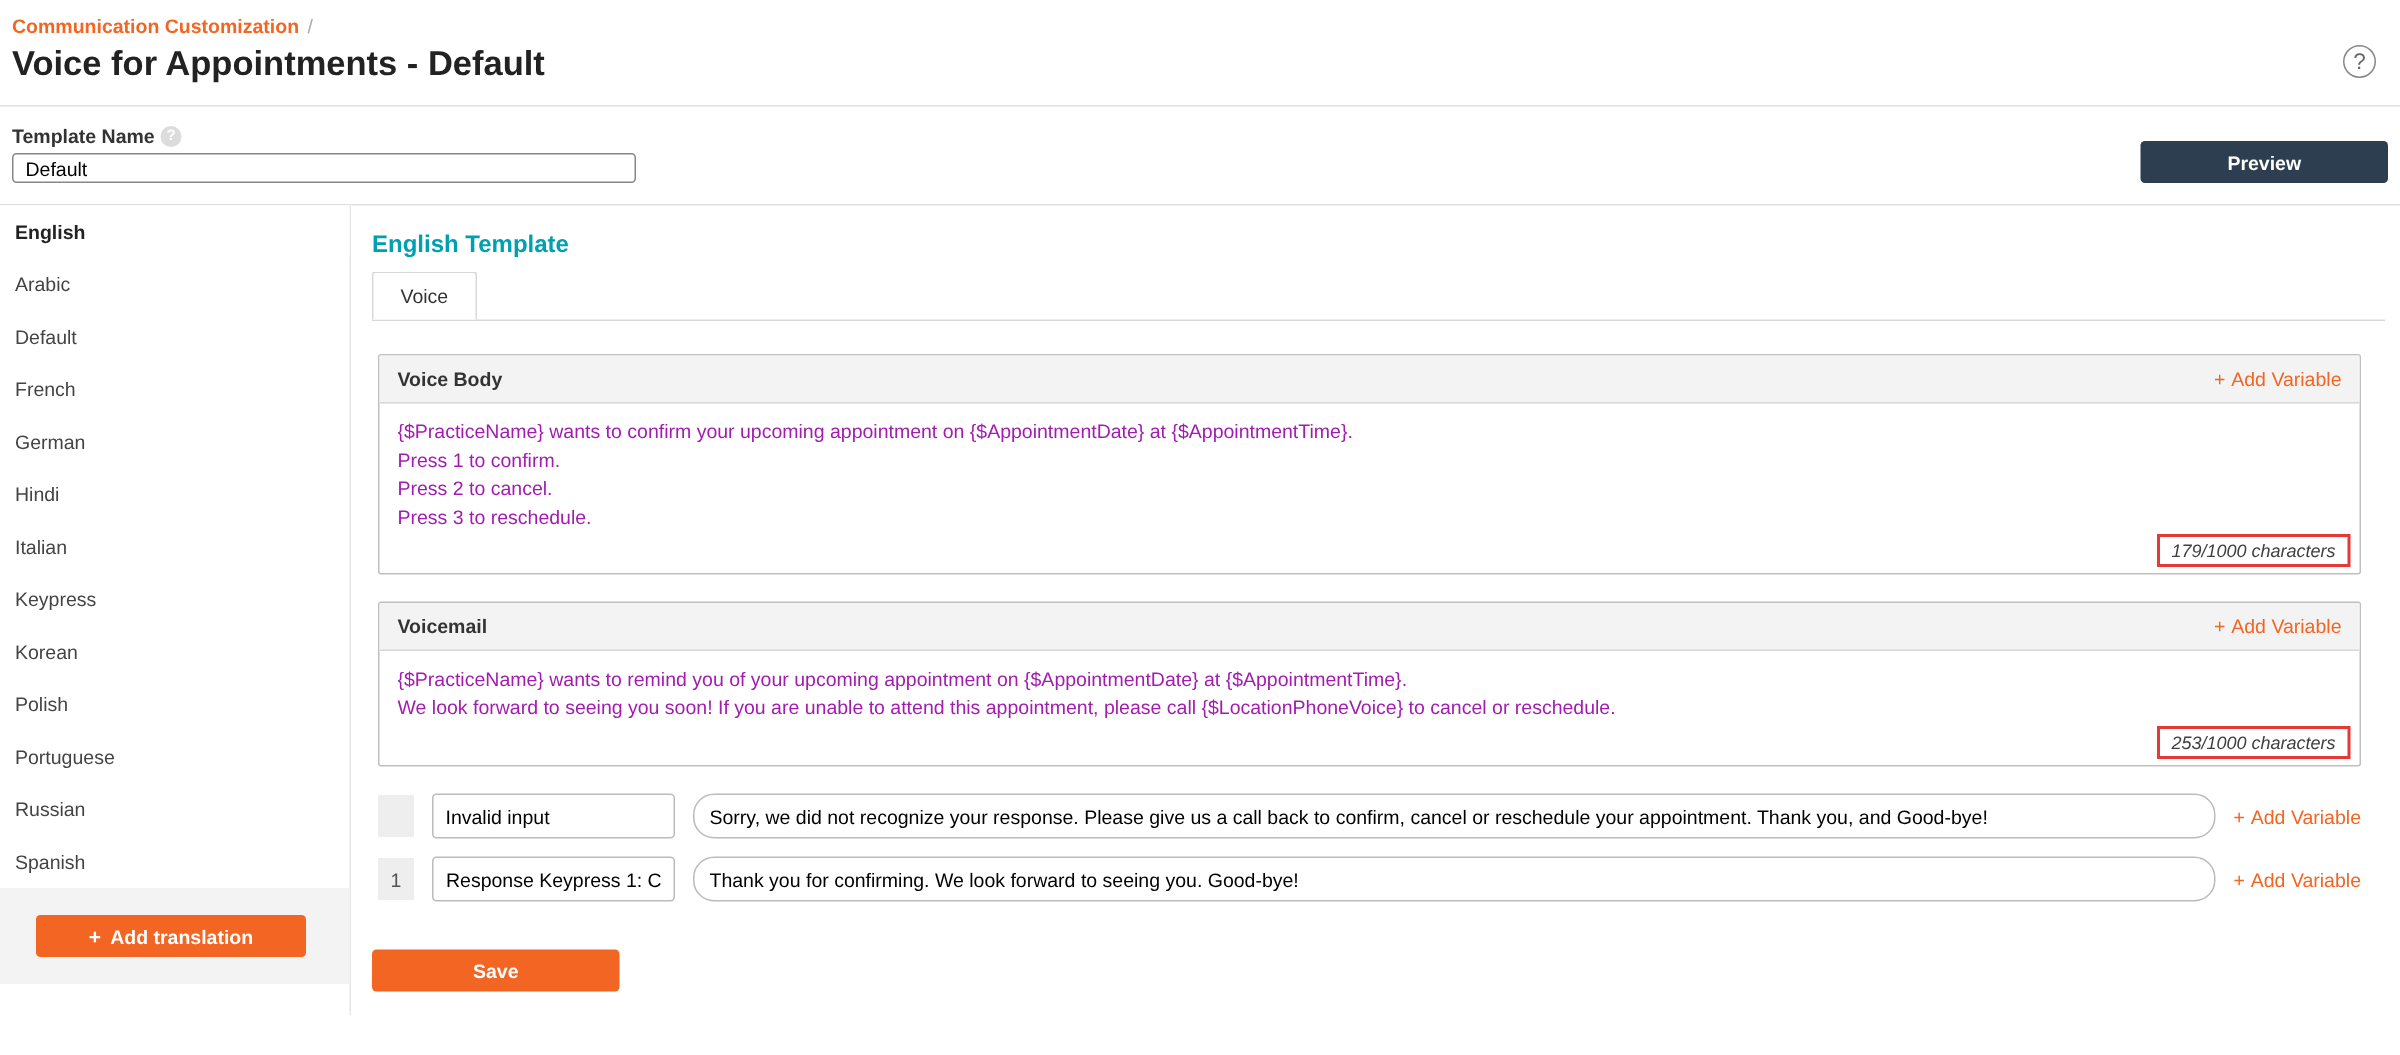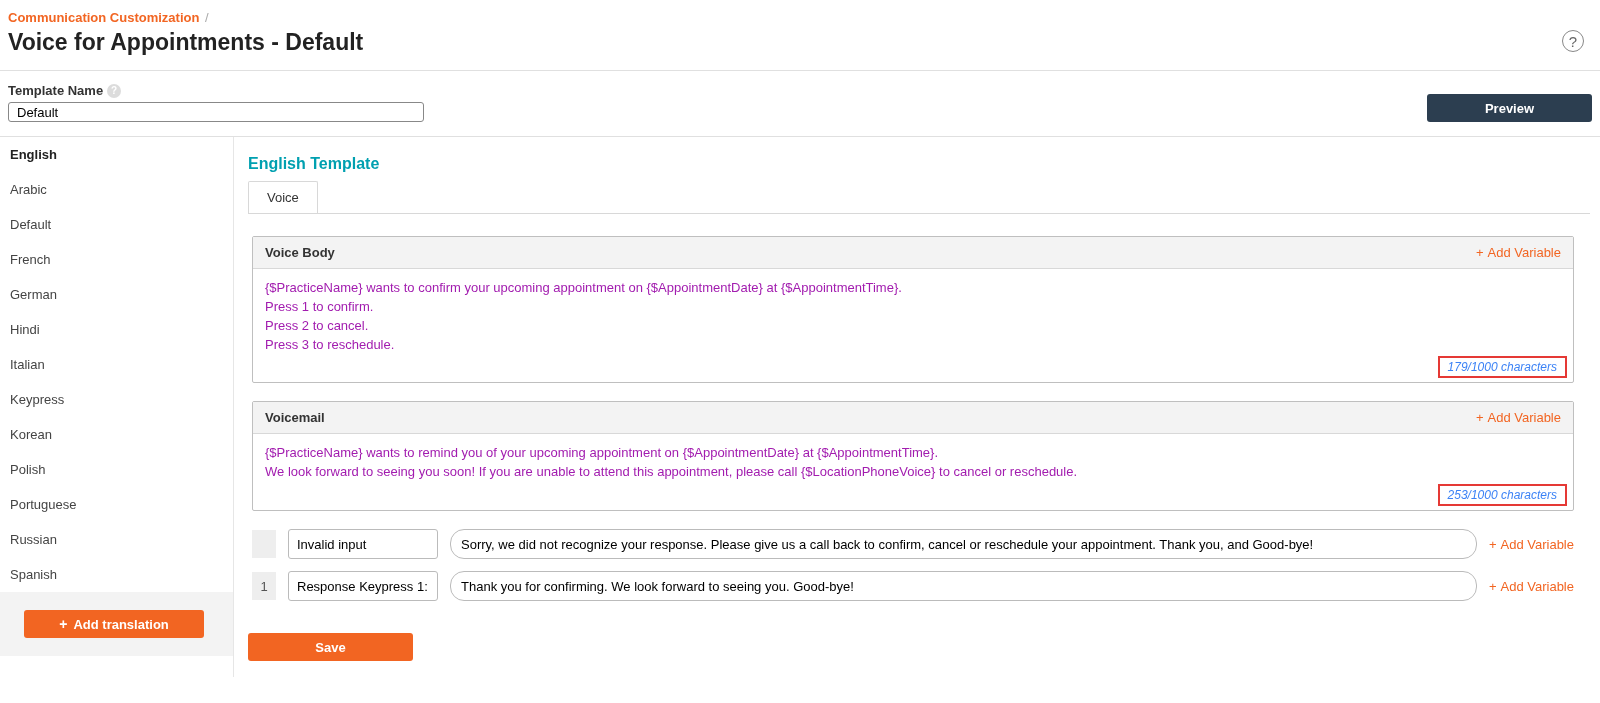--- a/index.html
+++ b/index.html
@@ -32,25 +32,25 @@
 .tabs { display:flex; border-bottom:1px solid #d8d8d8; }
 .tab { background:#fff; border:1px solid #d8d8d8; border-bottom:none; padding:8px 18px; font-size:13px; color:#333; border-radius:2px 2px 0 0; cursor:pointer; }
 .tab.active { font-weight:400; }
 
 .content-area { padding: 22px 4px 10px 4px; }
 .editor-block { border:1px solid #bfbfbf; border-radius:2px; margin-bottom: 18px; position:relative; }
 .editor-header { display:flex; justify-content:space-between; align-items:center; padding:8px 12px; background:#f3f3f3; border-bottom:1px solid #d8d8d8; }
 .editor-header-title { font-weight:600; font-size:13px; color:#333; }
 .add-variable { color:#f26522; font-size:13px; display:flex; align-items:center; gap:4px; cursor:pointer; }
 .editor-body { padding: 10px 12px 28px 12px; font-size:13px; color:#a21caf; white-space:pre-line; line-height:1.45; min-height:76px; }
-.char-count { position:absolute; right:6px; bottom:4px; border:2px solid #e53935; padding: 2px 8px; font-size:12px; font-style:italic; color:#3b82f6; background:#fff; }
+.char-count { position:absolute; right:6px; bottom:4px; border:2px solid #e53935; padding: 2px 8px; font-size:12px; font-style:italic; color:#404040; background:#fff; }
 
 .resp-row { display:flex; align-items:center; gap:12px; margin-bottom:12px; }
 .resp-box { width:24px; height:28px; background:#eee; display:flex; align-items:center; justify-content:center; font-size:13px; color:#555; }
-.resp-label-input { width:150px; height:30px; border:1px solid #bbb; border-radius:3px; padding:0 8px; font-size:13px; }
+.resp-label-input { width:162px; height:30px; border:1px solid #bbb; border-radius:3px; padding:0 8px; font-size:13px; }
 .resp-text-input { flex:1; height:30px; border:1px solid #bbb; border-radius:14px; padding:14px 10px; font-size:13px; }
 .resp-add-var { color:#f26522; font-size:13px; cursor:pointer; white-space:nowrap; display:flex; align-items:center; gap:4px; }
 
 .main-footer { padding: 10px 0 16px 0; }
 .btn-save { width:165px; }
 
 .scroll-area { overflow-y:auto; max-height: 470px; padding-right: 12px; }
 </style>
 </head>
 <body>

